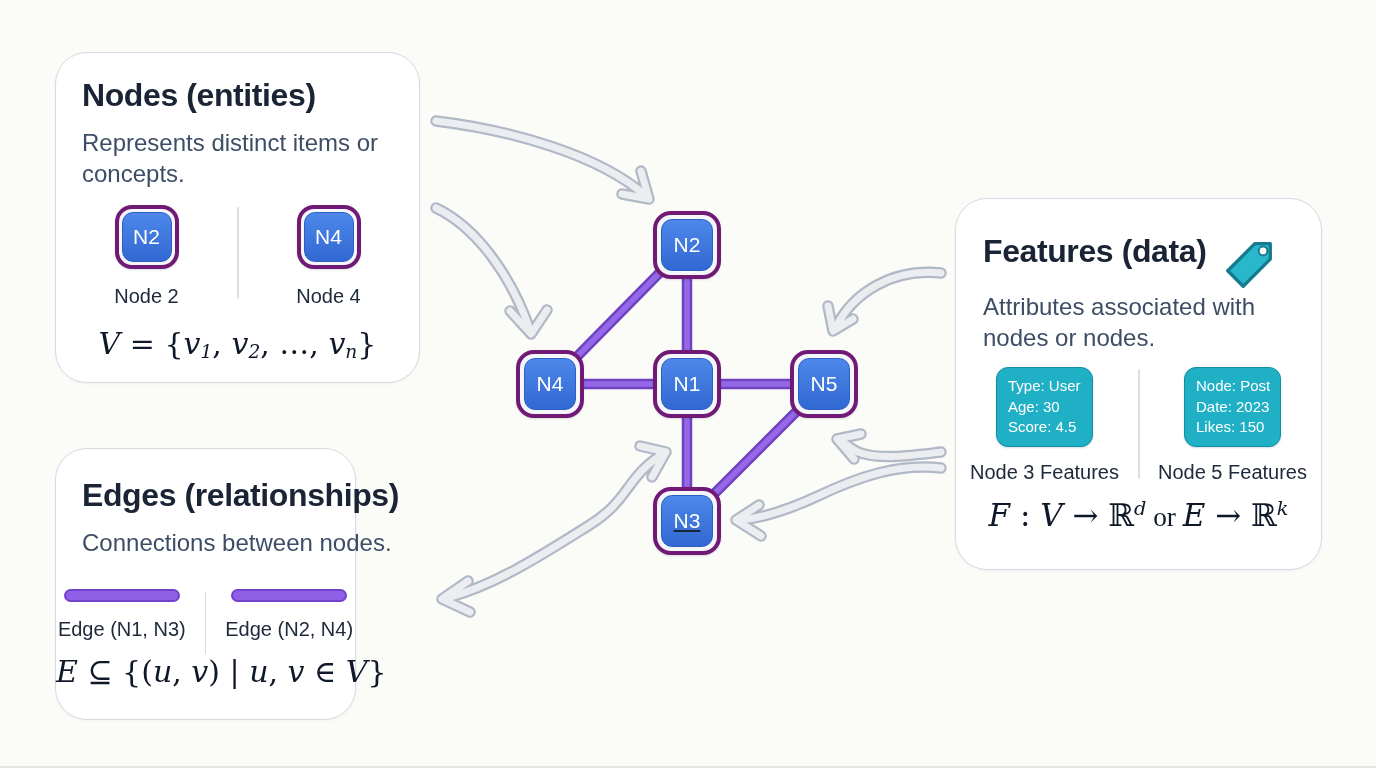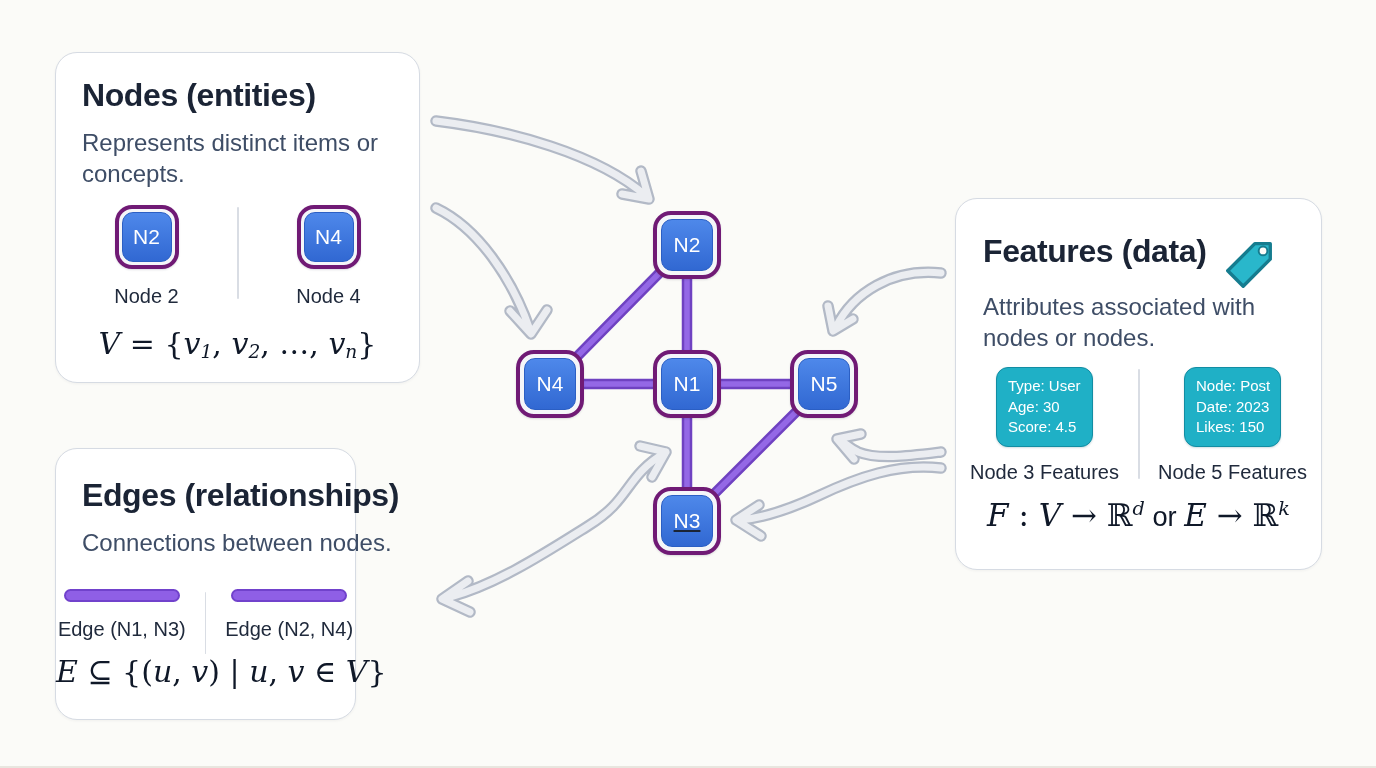--- a/index.html
+++ b/index.html
@@ -9,21 +9,21 @@
   .bottom-hairline{position:absolute;left:0;right:0;bottom:0;height:2px;background:#E8E6DF;}
 
   
   .wires{position:absolute;left:0;top:0;width:1376px;height:768px;z-index:1;}
   .edge-o{stroke:#6F42C1;stroke-width:10.5;fill:none;stroke-linecap:round;}
   .edge-i{stroke:#9468E6;stroke-width:5.5;fill:none;stroke-linecap:round;}
   .ao{stroke:#B2B9C6;stroke-width:11.5;fill:none;stroke-linecap:round;stroke-linejoin:round;}
   .ai{stroke:#EBEDF1;stroke-width:7;fill:none;stroke-linecap:round;stroke-linejoin:round;}
 
   
-  .card{position:absolute;background:#FFFFFF;border:1.6px solid #D6DBE3;border-radius:22px;
+  .card{position:absolute;background:#FFFFFF;border:1.6px solid #D6DBE3;border-radius:32px;
         box-shadow:0 1px 3px rgba(30,40,60,0.05);z-index:2;box-sizing:border-box;}
   .card.nodes{left:55px;top:52px;width:365px;height:331px;}
   .card.edges{left:55px;top:448px;width:301px;height:272px;}
   .card.features{left:955px;top:198px;width:367px;height:372px;}
 
   .card-title{position:absolute;left:26px;margin:0;font-size:32px;font-weight:700;
               color:#1B2435;letter-spacing:-0.4px;white-space:nowrap;}
   .card.nodes .card-title{top:24px;}
   .card.edges .card-title{top:28px;}
   .title-row{position:absolute;left:27px;top:34px;display:flex;gap:14px;}
@@ -76,21 +76,21 @@
   
   .formula{position:absolute;left:0;right:0;text-align:center;font-size:30px;color:#0F1828;
            font-family:"DejaVu Serif","DejaVu Sans",serif;white-space:nowrap;}
   .card.nodes .formula{top:273px;}
   .card.edges .formula{top:205px;}
   .card.features .formula{top:298px;font-size:31px;}
   .m-i{font-style:italic;}
   .m-r{font-style:normal;}
   .m-sub{font-size:0.62em;font-style:italic;vertical-align:-0.22em;}
   .m-sup{font-size:0.62em;font-style:italic;vertical-align:0.55em;}
-  .m-sans{font-family:Liberation Sans, sans-serif;font-size:0.88em;font-style:normal;}
+  .m-sans{font-family:Liberation Serif, serif;font-size:0.88em;font-style:normal;}
 
   .tag-icon{flex:0 0 auto;}
 </style>
 </head>
 <body>
 
 <div class="stage">
 
   <svg class="wires" viewBox="0 0 1376 768">
     <g>

